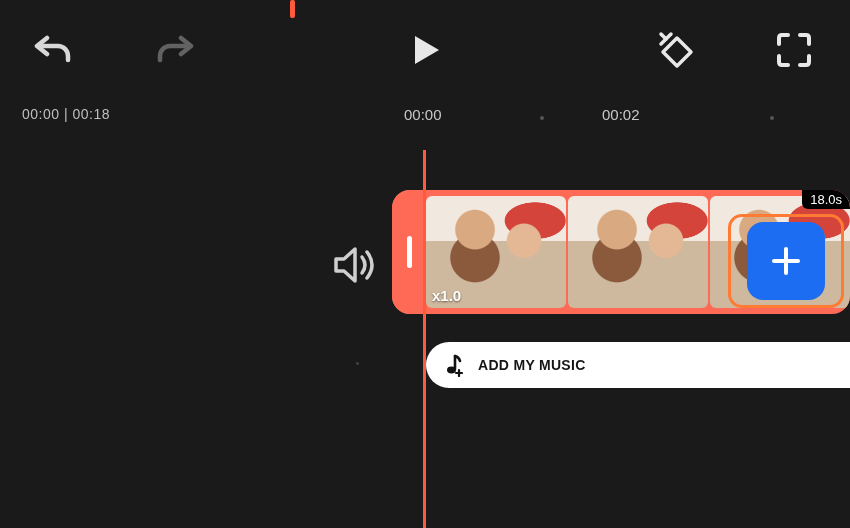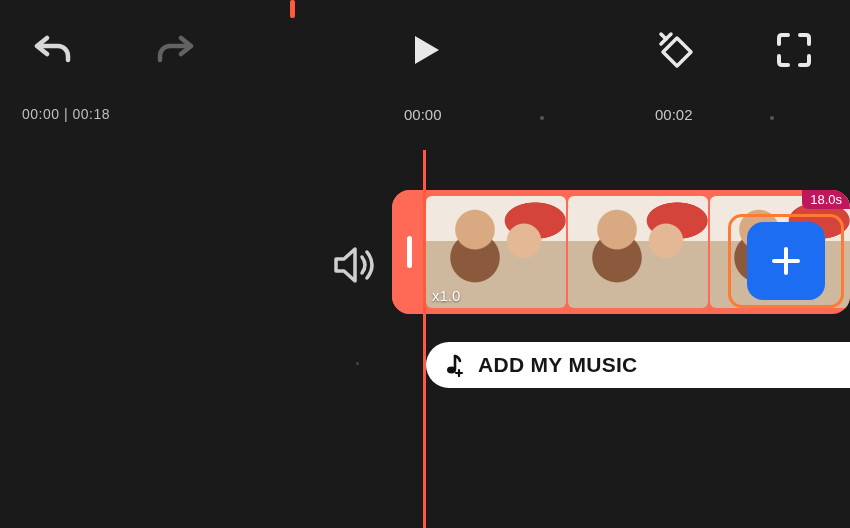--- a/index.html
+++ b/index.html
@@ -19,27 +19,27 @@
   .clip-handle { position: absolute; left: 0; top: 0; width: 34px; height: 124px; background: #ff6a56; display:flex; align-items:center; justify-content:center; }
   .clip-handle::after { content:""; width:5px; height:32px; background:#fff; border-radius:3px; }
   .thumbs { position:absolute; left:34px; top:6px; height:112px; width:424px; display:flex; gap:2px; overflow:hidden; }
   .thumb { flex: 0 0 140px; height:112px; border-radius:6px; background:
       radial-gradient(circle at 35% 30%, #d9a982 0 16%, transparent 17%),
       radial-gradient(circle at 35% 55%, #8b5a3c 0 22%, transparent 23%),
       radial-gradient(circle at 70% 40%, #e4b895 0 14%, transparent 15%),
       radial-gradient(ellipse 50px 30px at 78% 22%, #d4443a 0 60%, transparent 62%),
       linear-gradient(180deg,#f1e9df 0 40%, #ceb89e 40% 100%);
   }
-  .clip-dur { position:absolute; right:0; top:0; background:#be185d; color:#fff; font-size:13px; padding:2px 8px; border-bottom-left-radius:6px; font-weight:500; }
-  .clip-speed { position:absolute; left:40px; bottom:10px; color:#fff; font-size:15px; font-weight:400; text-shadow:0 1px 2px rgba(0,0,0,.5); }
+  .clip-dur { position:absolute; right:0; top:0; background:#000000; color:#fff; font-size:13px; padding:2px 8px; border-bottom-left-radius:6px; font-weight:500; }
+  .clip-speed { position:absolute; left:40px; bottom:10px; color:#fff; font-size:15px; font-weight:700; text-shadow:0 1px 2px rgba(0,0,0,.5); }
   .add-slot { position:absolute; right:6px; top:74px; width:116px; height:94px; border:3px solid #ff7a33; border-radius:14px; display:flex; align-items:center; justify-content:center; z-index:30; background:transparent; }
   .add-btn { width:78px; height:78px; background:#1d6df2; border-radius:16px; display:flex; align-items:center; justify-content:center; cursor:pointer; }
   .add-btn svg { display:block; }
   .music-row { position:absolute; left:426px; top:202px; width:424px; height:46px; background:#fff; border-radius:23px 0 0 23px; display:flex; align-items:center; padding-left:16px; gap:14px; cursor:pointer; }
-  .music-label { font-size:21px; font-weight:700; color:#161616; letter-spacing:0.3px; }
+  .music-label { font-size:14px; font-weight:700; color:#161616; letter-spacing:0.3px; }
   .tiny-dot { position:absolute; width:3px; height:3px; border-radius:50%; background:#444; left:356px; top:222px; }
 </style>
 </head>
 <body>
 
 <div class="orange-top"></div>
 
 <div class="toolbar">
   <div class="tb-btn" style="left:34px">
     <svg width="38" height="34" viewBox="0 0 38 34">
@@ -74,21 +74,21 @@
     </svg>
   </div>
 </div>
 
 <div class="timecode-row">
   <div class="timecode-left">
     <span>00:00</span><span> | </span><span>00:18</span>
   </div>
   <div class="tick-label" style="left:404px">00:00</div>
   <div class="tick-dot" style="left:540px"></div>
-  <div class="tick-label" style="left:655px">00:02</div>
+  <div class="tick-label" style="left:602px">00:02</div>
   <div class="tick-dot" style="left:770px"></div>
 </div>
 
 <div class="playhead"></div>
 
 <div class="editor">
   <div class="sound-icon">
     <svg width="44" height="38" viewBox="0 0 44 38">
       <path d="M3 13 H11 L22 3 V35 L11 25 H3 Z" fill="none" stroke="#cfcfcf" stroke-width="3.5" stroke-linejoin="round"></path>
       <path d="M29 11 Q35 19 29 27" fill="none" stroke="#cfcfcf" stroke-width="3.5" stroke-linecap="round"></path>

